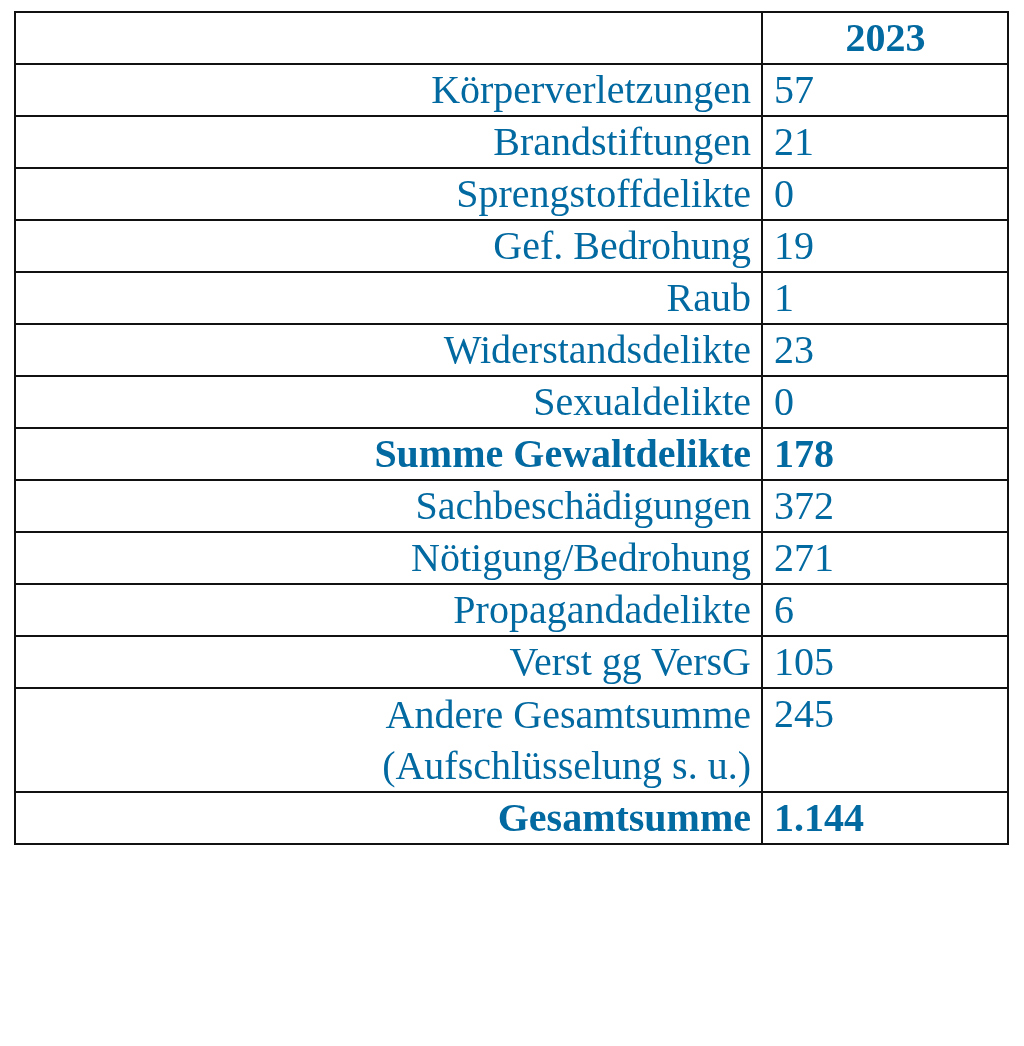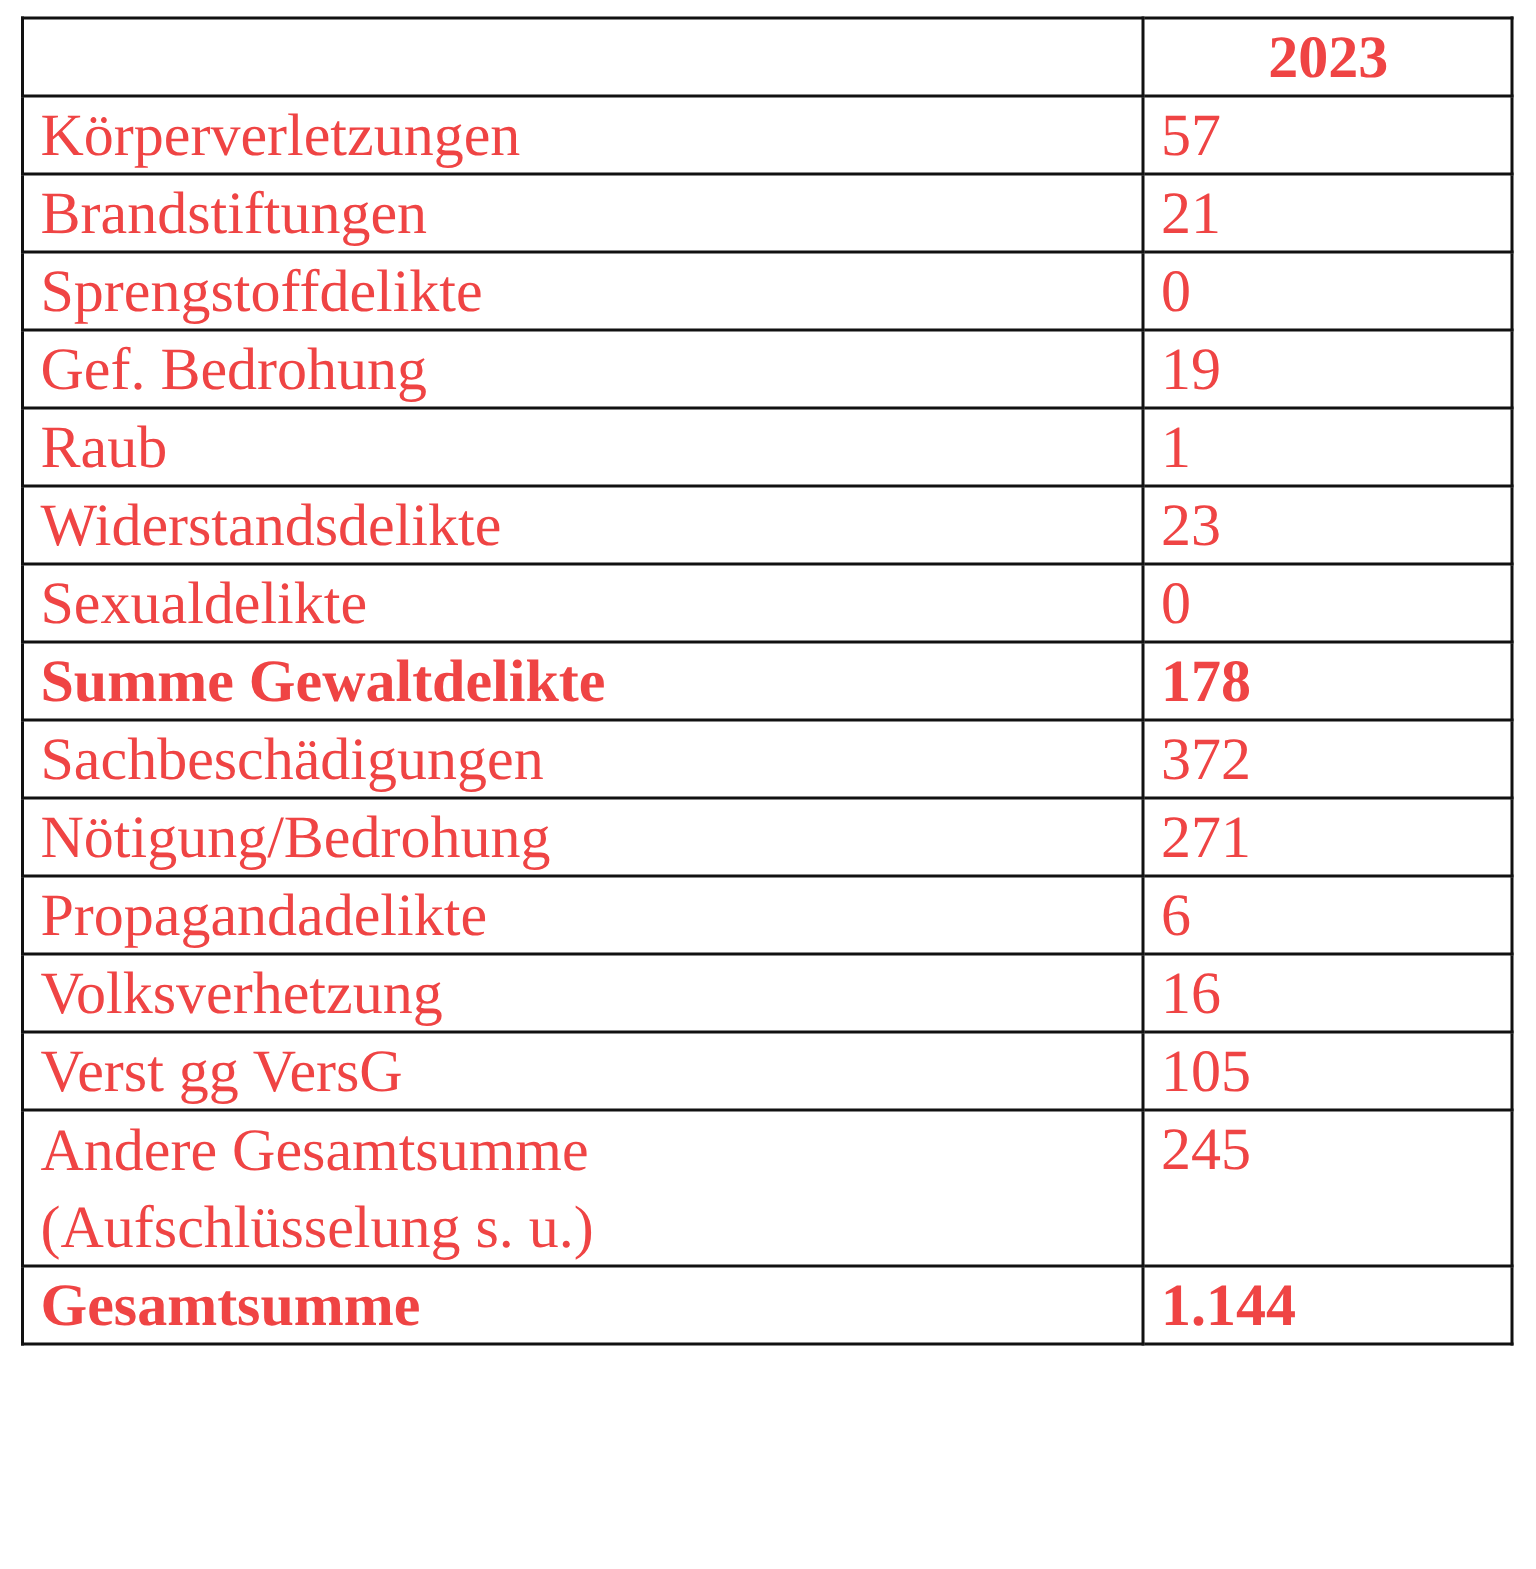--- a/index.html
+++ b/index.html
@@ -2,31 +2,31 @@
 <html><head>
   <meta charset="utf-8">
   <style>
     html, body { margin: 0; padding: 0; background: #ffffff; }
     body { width: 1024px; height: 1046px; position: relative; overflow: hidden; }
     table.stats {
       position: absolute; left: 14px; top: 11px;
       width: 995px;
       border-collapse: collapse;
       font-family: "Liberation Serif", "DejaVu Serif", serif;
-      font-size: 40px; color: #ef4444;
+      font-size: 40px; color: #0369a1;
     }
     table.stats td, table.stats th {
       border: 2px solid #111;
       padding: 0 10px 0 11px;
       height: 50px;
       line-height: 50px;
       vertical-align: top;
     }
     table.stats th { font-weight: bold; }
-    td.label { width: 724px; text-align: left; margin-top: 44px; }
+    td.label { width: 724px; text-align: right; margin-top: 44px; }
     td.value, th.value { }
     th.year { text-align: center; }
     tr.bold td { font-weight: bold; }
     tr.multi td.label { line-height: 51px; }
   </style>
 </head>
 <body>
 
 <table class="stats">
   <thead>
@@ -74,24 +74,20 @@
     </tr>
     <tr>
       <td class="label">Nötigung/Bedrohung</td>
       <td class="value">271</td>
     </tr>
     <tr>
       <td class="label">Propagandadelikte</td>
       <td class="value">6</td>
     </tr>
     <tr>
-      <td class="label">Volksverhetzung</td>
-      <td class="value">16</td>
-    </tr>
-    <tr>
       <td class="label">Verst gg VersG</td>
       <td class="value">105</td>
     </tr>
     <tr class="multi">
       <td class="label">
         <div>Andere Gesamtsumme</div>
         <div>(Aufschlüsselung s. u.)</div>
       </td>
       <td class="value">245</td>
     </tr>

